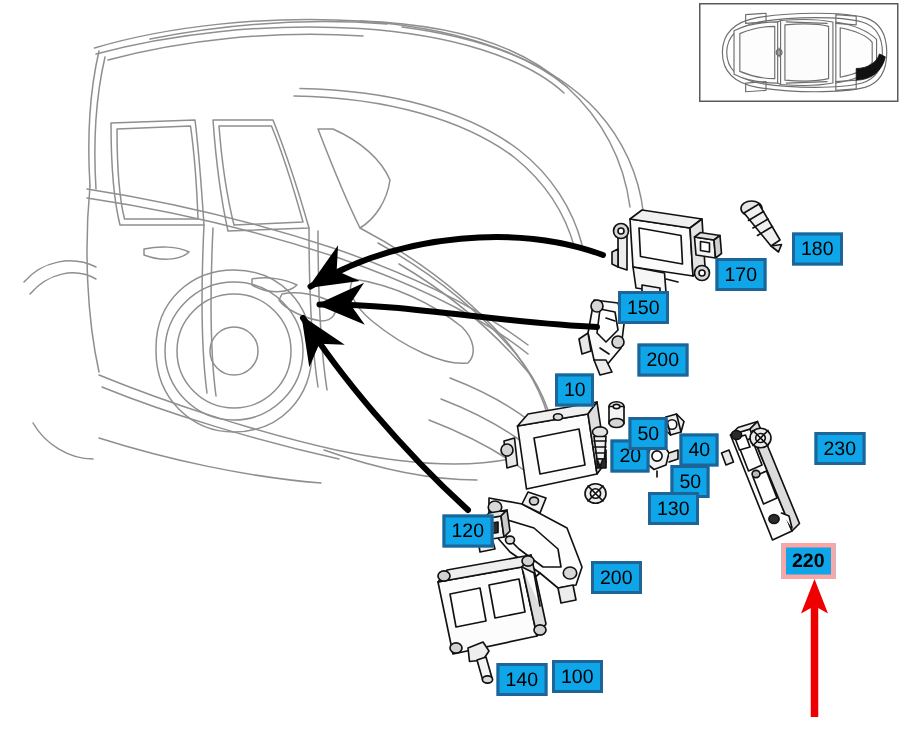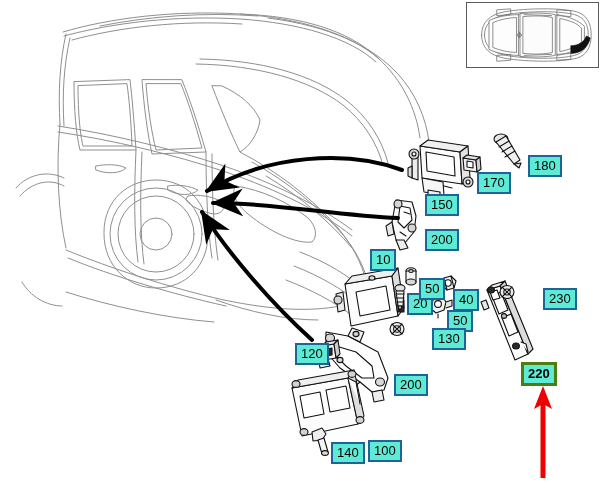--- a/index.html
+++ b/index.html
@@ -20,35 +20,35 @@
   #vehicle-layer, #parts-layer, #arrow-layer, #inset-layer {
     position: absolute;
     left: 0;
     top: 0;
     width: 601px;
     height: 490px;
   }
   .callout {
     position: absolute;
     box-sizing: border-box;
-    background: #5eead4;
+    background: #0ea5e9;
     color: #000000;
     font-size: 13px;
     line-height: 15px;
     font-weight: 400;
     letter-spacing: 0px;
     padding: 1px 4px 2px 4px;
     white-space: nowrap;
     text-align: center;
   }
   .callout.blue {
     border: 2px solid #1f6496;
   }
   .callout.red {
-    border: 3px solid #4d7c0f;
+    border: 3px solid #fca5a5;
     font-weight: 700;
   }
   #inset-box {
     position: absolute;
     box-sizing: border-box;
     background: #ffffff;
     border: 1px solid #5a5a5a;
   }
 </style>
 </head>
@@ -327,20 +327,20 @@
   <div class="callout blue" style="left:370px; top:249px;"><span>10</span></div>
   <div class="callout blue" style="left:407px; top:293px;"><span>20</span></div>
   <div class="callout blue" style="left:419px; top:278px;"><span>50</span></div>
   <div class="callout blue" style="left:453px; top:289px;"><span>40</span></div>
   <div class="callout blue" style="left:447px; top:310px;"><span>50</span></div>
   <div class="callout blue" style="left:368px; top:440px;"><span>100</span></div>
   <div class="callout blue" style="left:394px; top:374px;"><span>200</span></div>
   <div class="callout blue" style="left:295px; top:343px;"><span>120</span></div>
   <div class="callout blue" style="left:408px; top:328px;margin-left:24px;"><span>130</span></div>
   <div class="callout blue" style="left:331px; top:442px;"><span>140</span></div>
-  <div class="callout blue" style="left:425px; top:194px;text-align:right;"><span>150</span></div>
+  <div class="callout blue" style="left:412px; top:194px;text-align:right;"><span>150</span></div>
   <div class="callout blue" style="left:477px; top:172px;"><span>170</span></div>
   <div class="callout blue" style="left:528px; top:155px;"><span>180</span></div>
   <div class="callout blue" style="left:425px; top:229px;"><span>200</span></div>
   <div class="callout red" style="left:521px; top:362px;"><span>220</span></div>
   <div class="callout blue" style="left:543px; top:288px;"><span>230</span></div>
 
 </div>
 
 </body></html>

